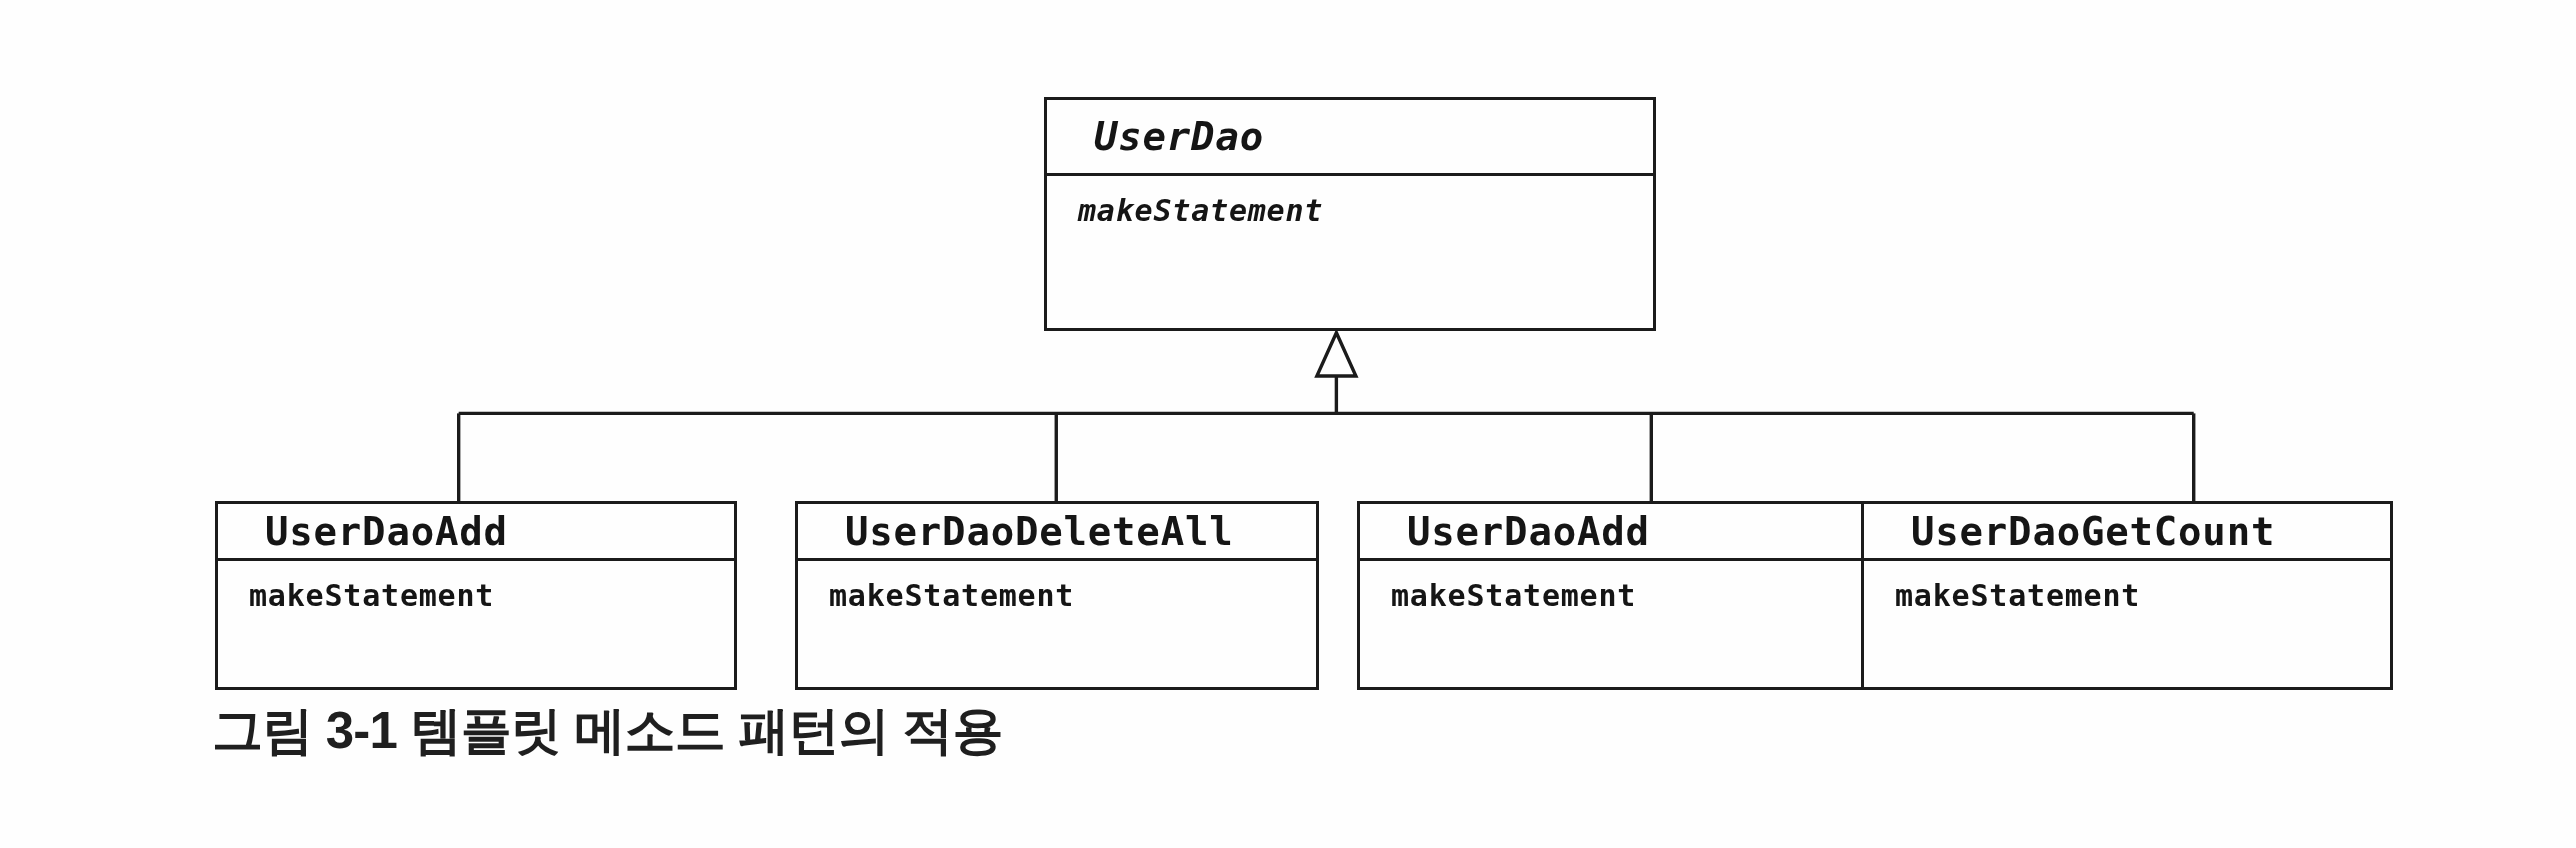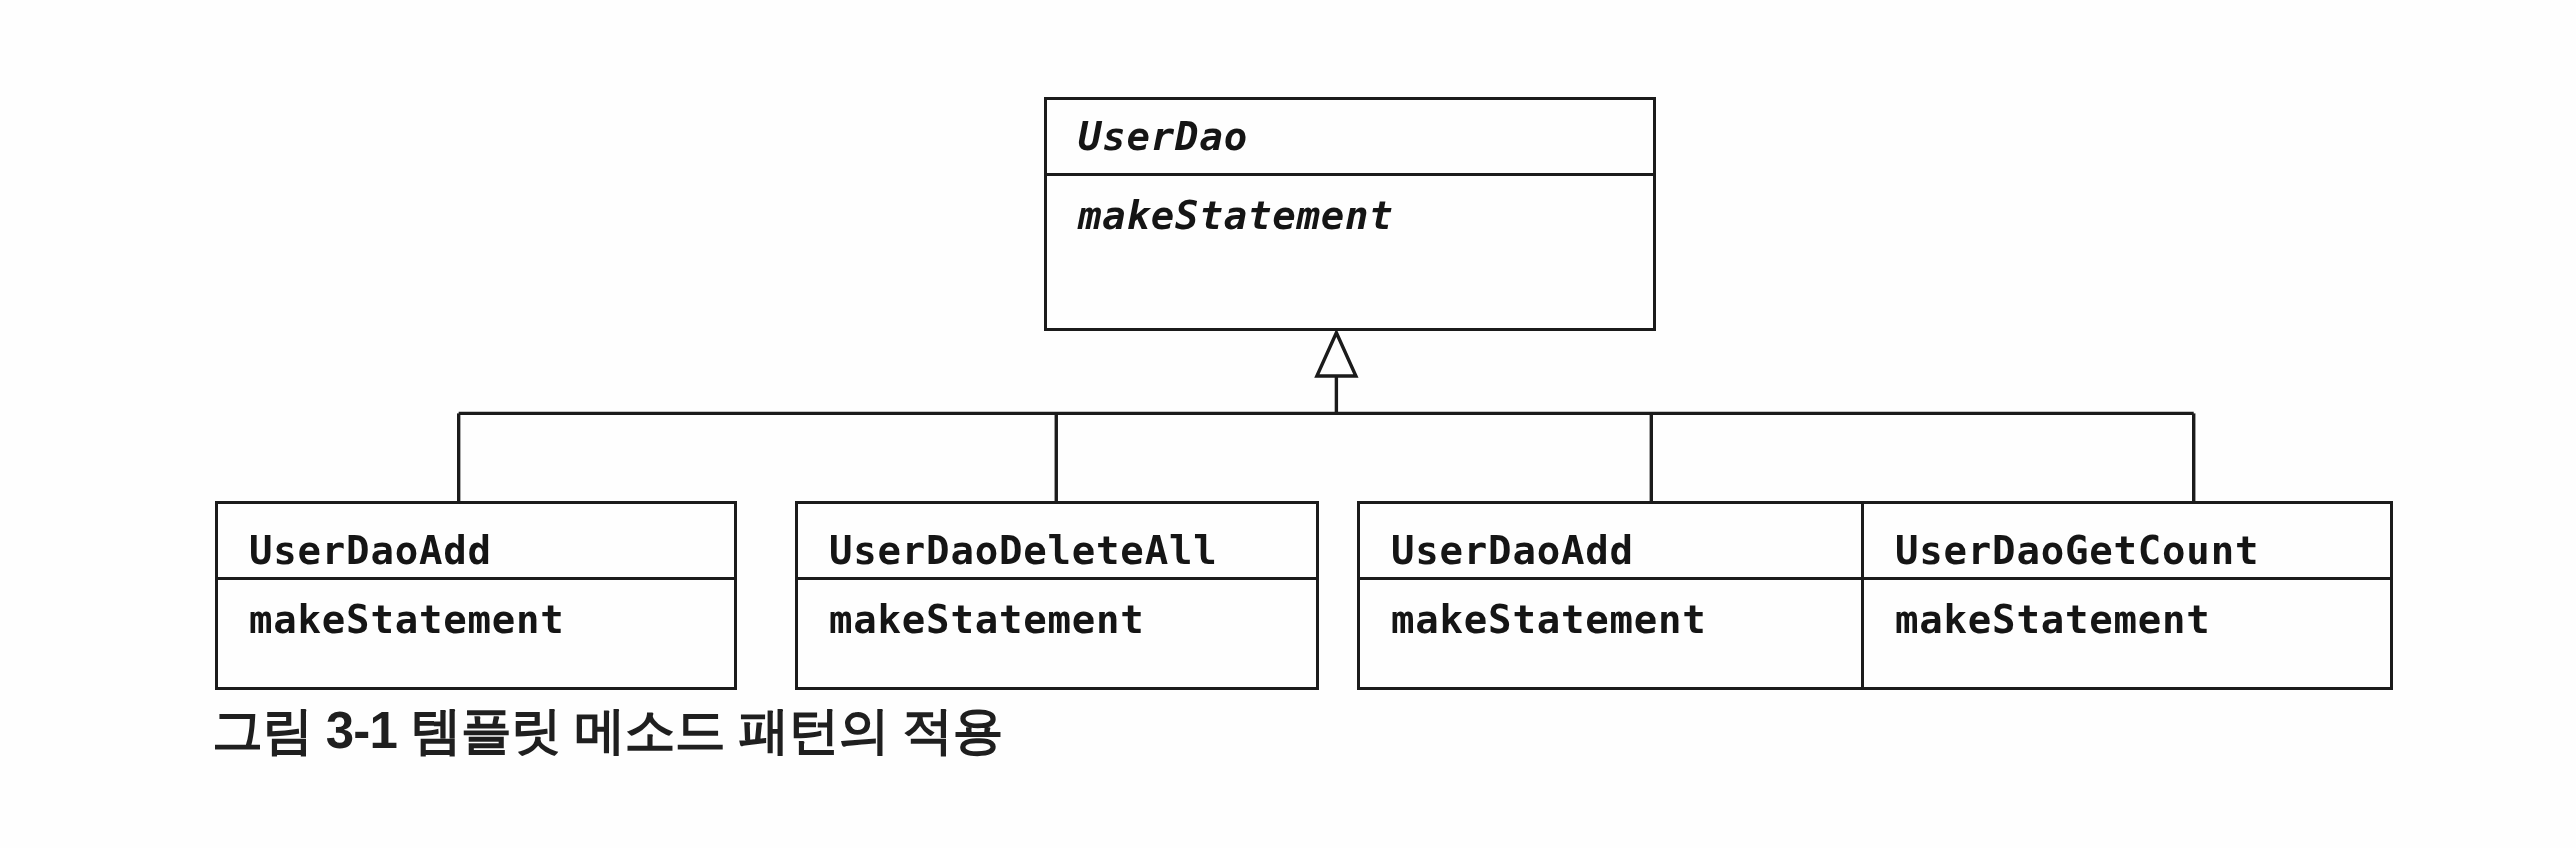--- a/index.html
+++ b/index.html
@@ -38,45 +38,45 @@
   }
   
   .class-box {
     position: absolute;
     background: var(--bg);
     border: 3.4px solid var(--line);
   }
   .compartment-name {
     display: flex;
     align-items: center;
-    padding-left: 31px;
+    padding-left: 47px;
     border-bottom: 3.4px solid var(--line);
     font-size: 39px;
     font-weight: bold;
     color: var(--text);
     letter-spacing: 0.8px;
     white-space: nowrap;
   }
   .compartment-method {
     padding: 17px 0 0 31px;
-    font-size: 39px;
+    font-size: 30px;
     font-weight: bold;
     color: var(--text);
     letter-spacing: 0.8px;
     white-space: nowrap;
   }
   .abstract { font-style: italic; }
 
   
   #box-parent { left: 1044px; top: 97px; width: 612px; height: 234px; }
   #box-parent .compartment-name { height: 76px; }
 
   
   .child-box { top: 501px; height: 189px; }
-  .child-box .compartment-name { height: 57px; margin-top: 19px; }
+  .child-box .compartment-name { height: 57px; }
   #box-child-0 { left: 215px;  width: 522px; }
   #box-child-1 { left: 795px;  width: 524px; }
   #box-child-2 { left: 1357px; width: 520px; }
   #box-child-3 { left: 1861px; width: 532px; }
 
   
   #figure-caption {
     position: absolute;
     left: 212px;
     top: 697px;

